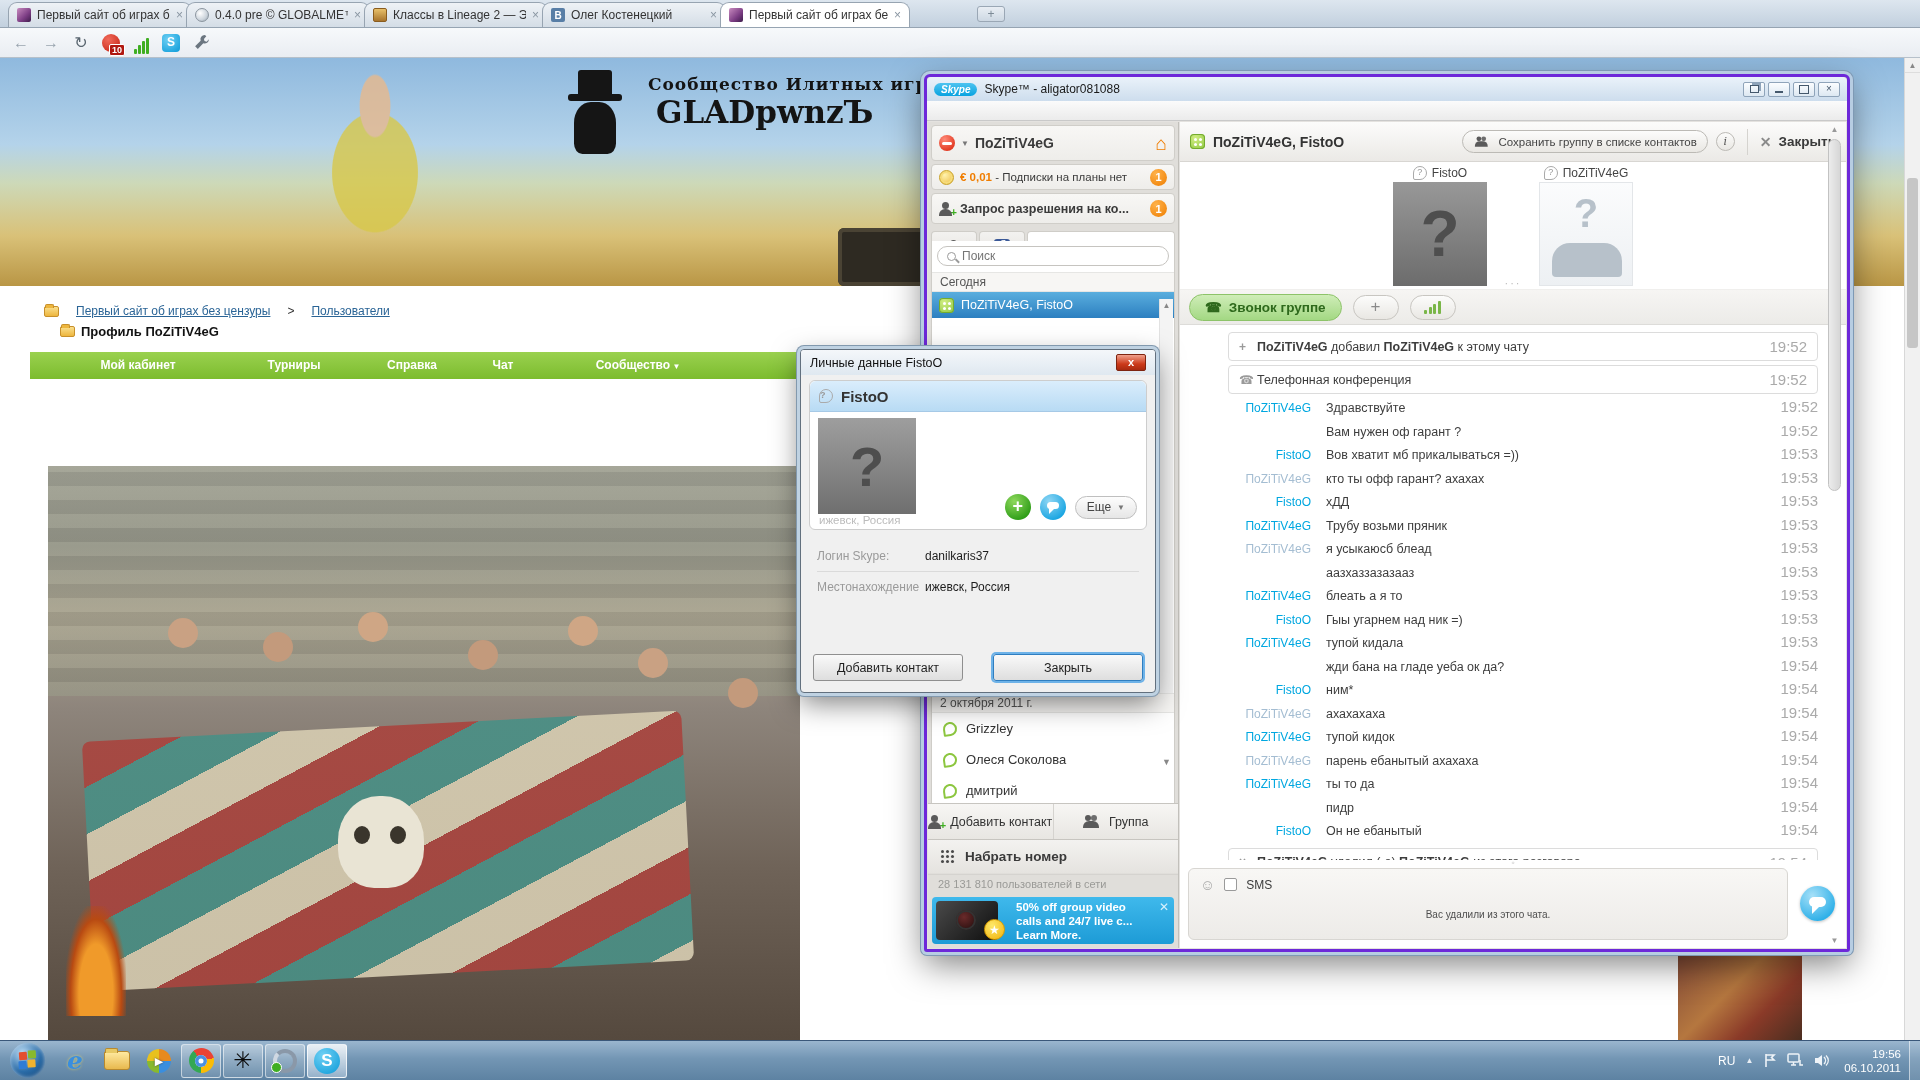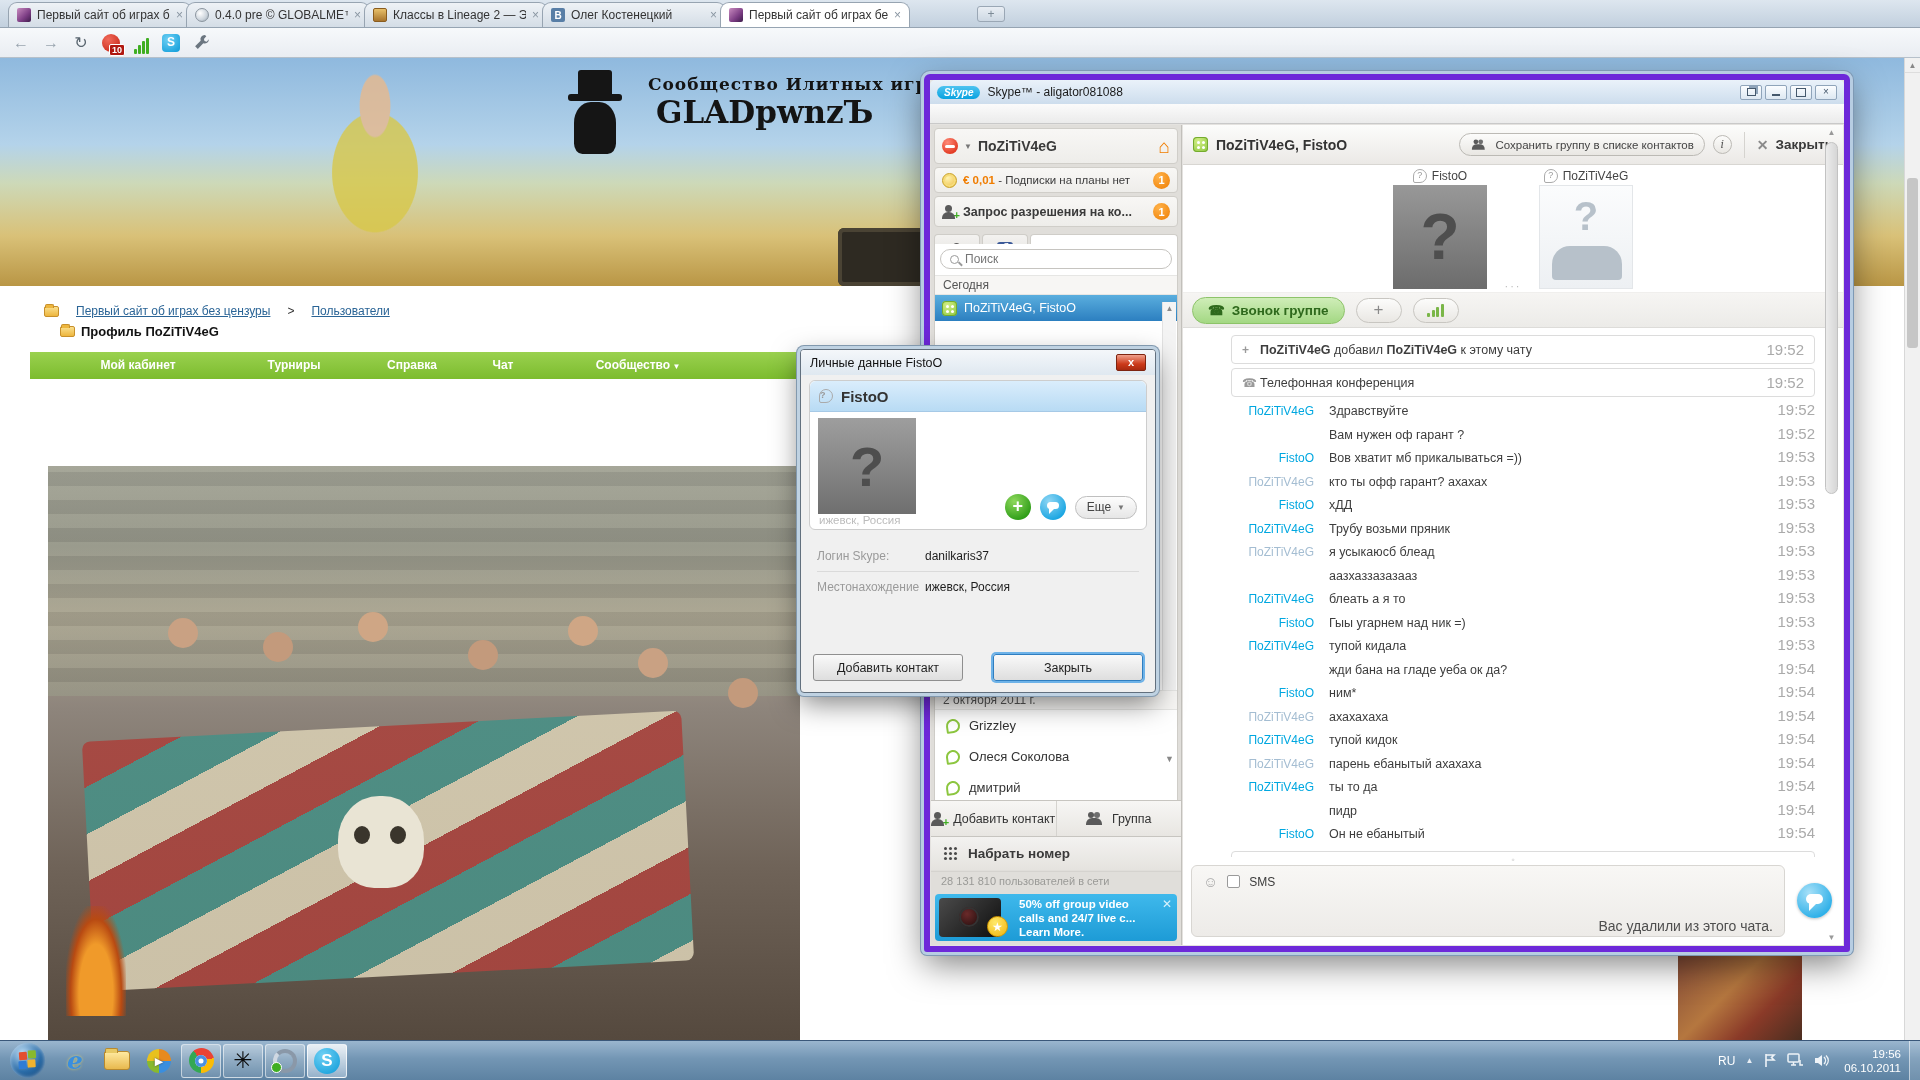--- a/index.html
+++ b/index.html
@@ -58,21 +58,21 @@
 .photo{position:absolute;top:408px;left:48px;width:752px;height:574px;background:linear-gradient(180deg,#a9a59d 0%,#97938b 14%,#b3a695 26%,#8e857c 42%,#6f6358 70%,#55493e 100%);overflow:hidden}
 .ph-wall{position:absolute;inset:0 0 60% 0;background:repeating-linear-gradient(0deg,rgba(160,170,145,.35) 0 14px,rgba(120,130,110,.35) 14px 28px)}
 .ph-heads{position:absolute;left:120px;top:152px;width:30px;height:30px;border-radius:50%;background:#c9a183;box-shadow:95px 14px 0 #c39a7c,190px -6px 0 #cfa685,300px 22px 0 #c39a7c,400px -2px 0 #cfa685,470px 30px 0 #c9a183,560px 60px 0 #c39a7c}
 .ph-flag{position:absolute;left:40px;top:260px;width:600px;height:250px;background:repeating-linear-gradient(155deg,#a8453f 0 42px,#4a8f85 42px 84px,#d5cbb0 84px 126px);transform:rotate(-3deg);border-radius:8px;opacity:.92}
 .ph-skull{position:absolute;left:290px;top:330px;width:86px;height:92px;border-radius:48% 48% 42% 42%;background:#e9e4d4}
 .ph-skull::before{content:"";position:absolute;left:16px;top:30px;width:16px;height:18px;border-radius:50%;background:#3a352c;box-shadow:36px 0 0 #3a352c}
 .ph-fire{position:absolute;left:18px;top:440px;width:60px;height:110px;background:radial-gradient(ellipse at 50% 80%,#f09a2a 0 40%,#b84a12 60%,transparent 75%)}
 .photo2{position:absolute;top:885px;left:1678px;width:124px;height:97px;background:linear-gradient(135deg,#7c4436 0%,#b5773f 45%,#8a3a28 70%,#4a2e20 100%)}
 
 
-.skype{position:absolute;left:924px;top:74px;width:926px;height:878px;background:#e4e2df;border:6px solid #6d28d9;border-radius:6px 6px 3px 3px;box-shadow:0 0 0 3px #b7cde2,0 0 0 4px #7e99b4,0 12px 34px rgba(0,0,0,.5);z-index:5}
+.skype{position:absolute;left:924px;top:74px;width:926px;height:878px;background:#e4e2df;border:3px solid #6d28d9;border-radius:6px 6px 3px 3px;box-shadow:0 0 0 3px #b7cde2,0 0 0 4px #7e99b4,0 12px 34px rgba(0,0,0,.5);z-index:5}
 .sk-title{height:24px;display:flex;align-items:center;gap:7px;padding:0 7px;background:linear-gradient(#eaf2fa,#cddded);border-radius:5px 5px 0 0;font-size:12px;color:#1a1a1a}
 .sk-logo{background:linear-gradient(#4ec3f0,#09a3e0);color:#fff;font-size:10px;font-weight:bold;font-style:italic;border-radius:9px;padding:1px 7px}
 .sk-winbtns{margin-left:auto;display:flex;gap:3px}
 .wbtn{width:22px;height:15px;background:linear-gradient(#fbfdff,#dde8f2);border:1px solid #8fa4ba;border-radius:2px;display:flex;align-items:center;justify-content:center;color:#44586c;font-size:10px;line-height:1}
 .wmin::after{content:"";width:8px;height:2px;background:#44586c;margin-top:6px}
 .wmax::after{content:"";width:8px;height:7px;border:1px solid #44586c}
 .wpop::after{content:"";width:7px;height:6px;border:1px solid #44586c;box-shadow:2px -2px 0 -0px #8fa4ba}
 .sk-menu{height:20px;background:linear-gradient(#fbfbfb,#ebebeb);border-bottom:1px solid #c9c9c9;display:flex;gap:19px;padding:0 12px;font-size:12px;align-items:center;color:#222}
 .sk-left{position:absolute;top:45px;left:1px;width:251px;bottom:1px;background:#e0deda;border-right:1px solid #c2c0bb}
 .g{margin:3px 3px 0;background:linear-gradient(#f8f7f5,#eeedea);border:1px solid #d0cec9;border-radius:4px;display:flex;align-items:center;gap:6px;padding:0 7px}
@@ -163,21 +163,21 @@
 .msb{position:absolute;right:4px;top:3px;bottom:3px;width:15px}
 .msb .a{position:absolute;left:0;right:0;text-align:center;color:#999;font-size:8px}
 .msb .a.up{top:0}.msb .a.dn{bottom:0}
 .msb .thumb{position:absolute;left:1px;right:1px;top:14px;height:352px;background:linear-gradient(90deg,#ececec,#d6d6d6);border:1px solid #c2c2c2;border-radius:7px}
 .handle{position:absolute;bottom:80px;left:50%;transform:translateX(-50%);color:#bbb;font-size:10px}
 .inputblk{position:absolute;left:8px;right:58px;bottom:8px;height:72px;background:linear-gradient(#f8f7f5,#edebe8);border:1px solid #d8d6d2;border-radius:6px;padding:7px 11px}
 .inputrow{display:flex;align-items:center;gap:9px}
 .smiley{color:#a8a8a8;font-size:15px}
 .cbx{width:13px;height:13px;border:1px solid #9a9a9a;background:#fff;border-radius:2px;flex:none}
 .smslbl{font-size:12px;color:#3a3a3a}
-.removednote{text-align:right;margin-top:28px;color:#4e4e4e;font-size:14px}
+.removednote{text-align:center;margin-top:16px;color:#4e4e4e;font-size:10px}
 .sendbtn{position:absolute;right:11px;bottom:27px;width:35px;height:35px;border-radius:50%;background:radial-gradient(circle at 35% 28%,#a6e0f8,#2fb0e8 75%);box-shadow:0 1px 3px rgba(0,0,0,.25);}
 .sendbtn::after{content:"";position:absolute;left:9px;top:11px;width:17px;height:10px;border-radius:5px;background:#fff}
 .sendbtn::before{content:"";position:absolute;left:12px;top:20px;border:4px solid transparent;border-top-color:#fff;border-left-color:#fff}
 
 
 .dlg{position:absolute;left:800px;top:349px;width:356px;height:344px;background:#f0f0f0;border:1px solid #62707e;border-radius:4px;box-shadow:0 0 0 3px #bfd2e2,0 0 0 4px #8299ae,0 10px 28px rgba(0,0,0,.5);z-index:10}
 .dlg-title{height:25px;display:flex;align-items:center;padding:0 9px;font-size:12.5px;color:#111;background:linear-gradient(#f4f7fa,#dfe8f0);border-radius:3px 3px 0 0}
 .dlg-x{margin-left:auto;width:30px;height:17px;background:linear-gradient(#f0a08c,#cc3a1a 60%,#a82a10);border:1px solid #7e2410;border-radius:2px;color:#fff;text-align:center;line-height:15px;font-size:11px;font-weight:bold}
 .card{margin:5px 8px;background:#fff;border:1px solid #cdcdcd;border-radius:6px;height:150px;position:relative}
 .cardhdr{height:31px;background:linear-gradient(#daedfc,#b8dbf4);border-bottom:1px solid #a6c9e6;border-radius:6px 6px 0 0;display:flex;align-items:center;gap:8px;padding:0 9px;font-weight:bold;font-size:15px;color:#333}

